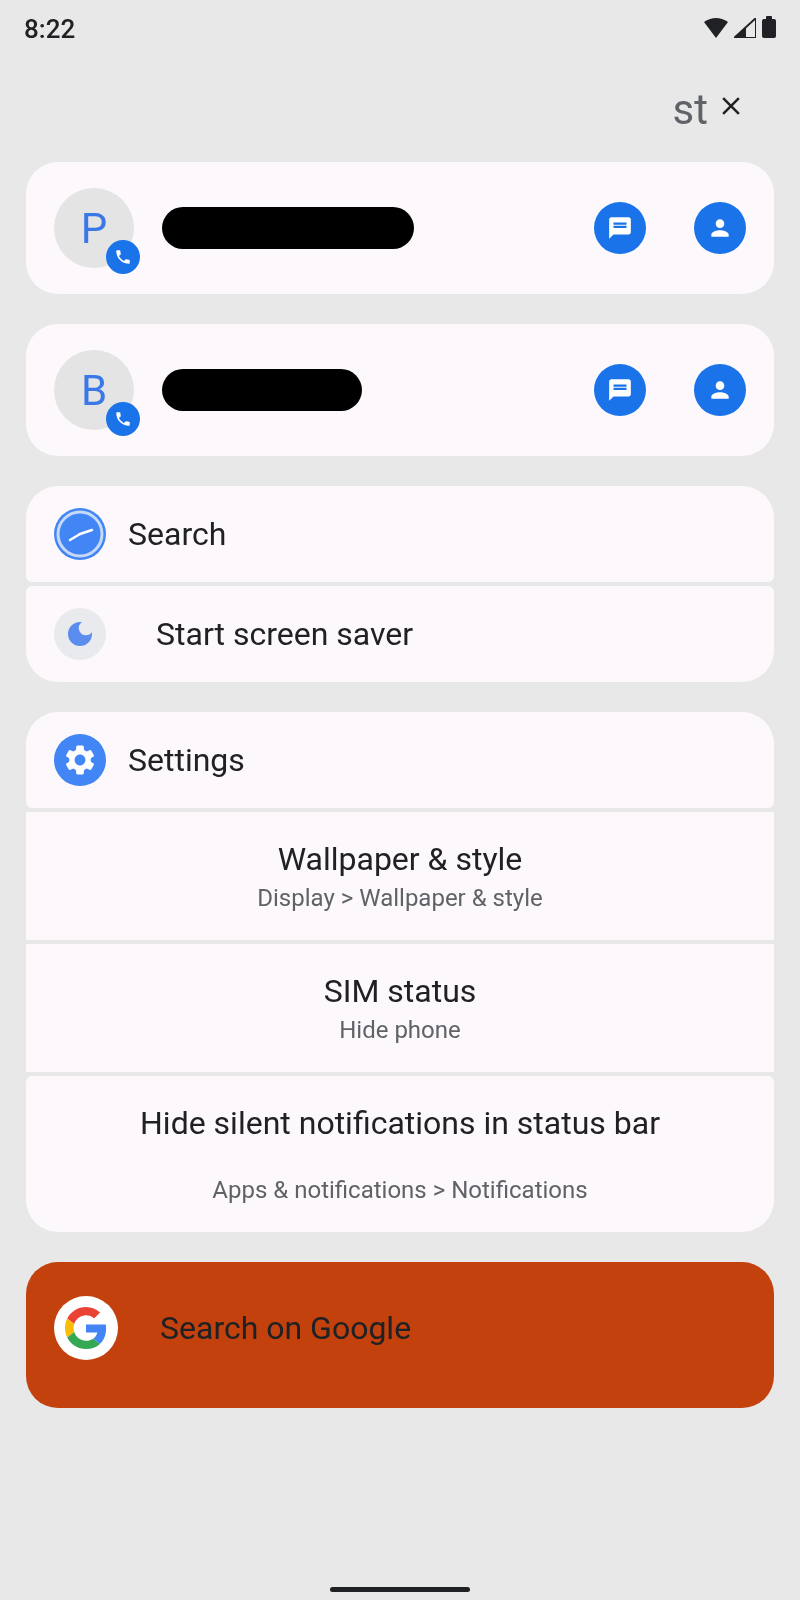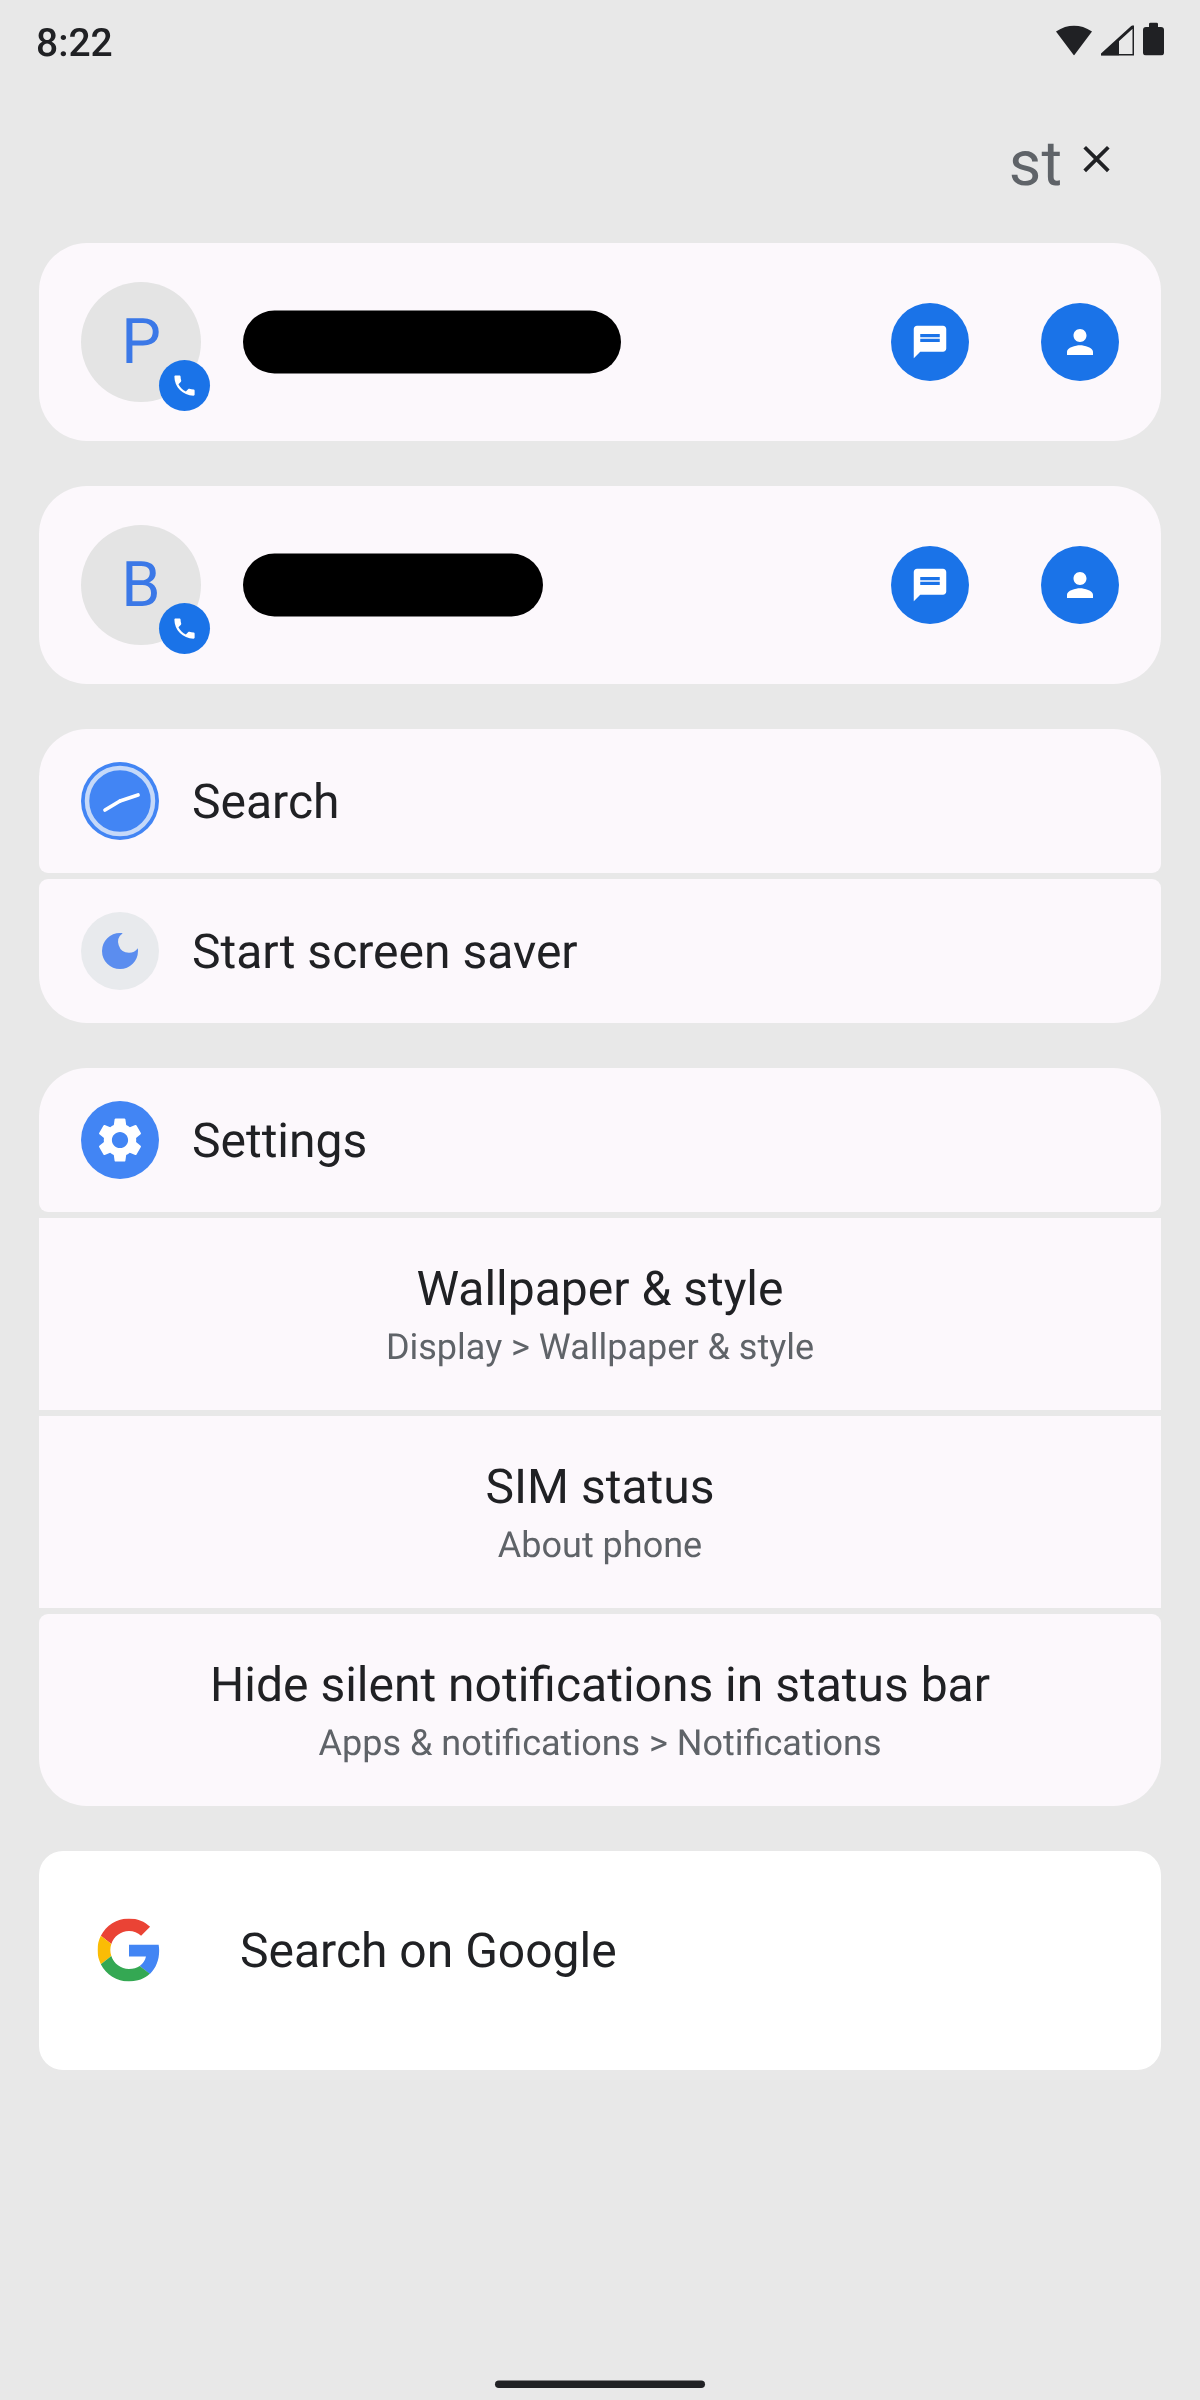--- a/index.html
+++ b/index.html
@@ -89,41 +89,41 @@
     }
     .app-row, .setting-row {
       background: #fcf8fc;
       display: flex;
       align-items: center;
       padding: 22px 28px;
       margin-bottom: 4px;
       cursor: pointer;
     }
     .app-row:first-child, .setting-row:first-child { border-radius: 32px 32px 6px 6px; }
-    .app-row:last-child, .setting-row:last-child { border-radius: 6px 6px 32px 32px; margin-bottom: 0; }
+    .app-row:last-child, .setting-row:last-child { border-radius: 6px 6px 32px 32px; margin-bottom: 0; gap: 28px; }
     .app-row:only-child, .setting-row:only-child { border-radius: 32px; }
     .app-icon {
       width: 52px; height: 52px;
       border-radius: 50%;
       display: flex;
       align-items: center;
       justify-content: center;
       flex-shrink: 0;
       margin-right: 22px;
     }
     .app-icon.clock { background: #4285f4; }
     .app-icon.screensaver { background: #e8eaed; }
     .app-icon.settings { background: #4285f4; }
     .app-label { font-size: 32px; color: #202124; }
     .setting-row { flex-direction: column; align-items: center; padding: 28px 28px; }
     .setting-title { font-size: 32px; color: #202124; margin-bottom: 6px; }
     .setting-path { font-size: 24px; color: #5f6368; }
     .google-row {
-      background: #ffffff;
-      border-radius: 16px;
+      background: #c2410c;
+      border-radius: 32px;
       display: flex;
       align-items: center;
       padding: 34px 28px 48px;
       cursor: pointer;
     }
     .google-logo {
       width: 64px; height: 64px;
       border-radius: 50%;
       background: #fff;
       display: flex;
@@ -253,21 +253,21 @@
           </svg>
       </div>
       <span class="app-label">Settings</span>
     </div>
     <div class="setting-row">
       <span class="setting-title">Wallpaper &amp; style</span>
       <span class="setting-path">Display &gt; Wallpaper &amp; style</span>
     </div>
     <div class="setting-row">
       <span class="setting-title">SIM status</span>
-      <span class="setting-path">About phone</span>
+      <span class="setting-path">Hide phone</span>
     </div>
     <div class="setting-row">
       <span class="setting-title">Hide silent notifications in status bar</span>
       <span class="setting-path">Apps &amp; notifications &gt; Notifications</span>
     </div>
   </div>
 
   <div class="google-row">
     <div class="google-logo">
       <svg width="42" height="42" viewBox="0 0 48 48">

